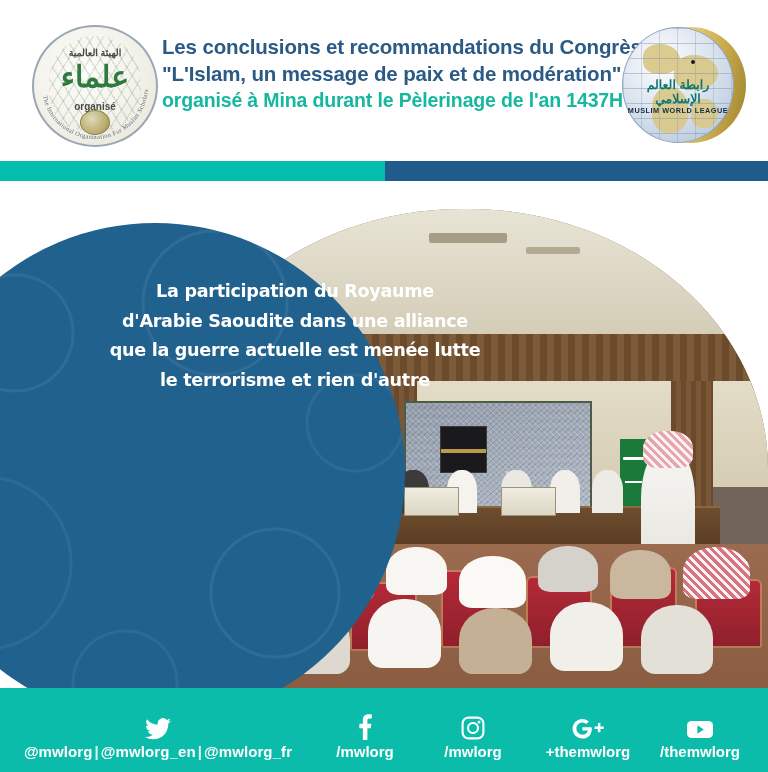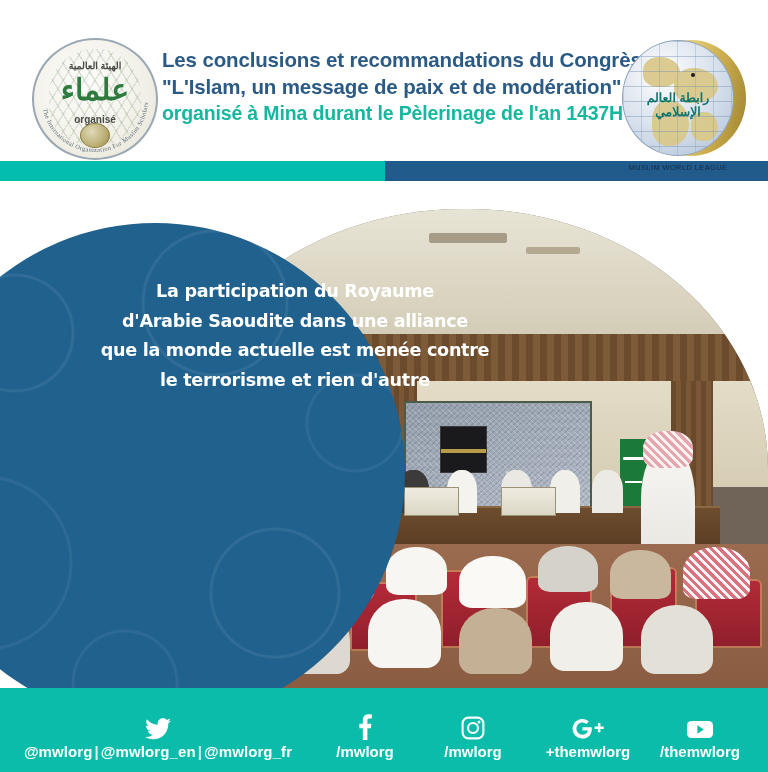--- a/index.html
+++ b/index.html
@@ -2,21 +2,21 @@
 <html><head>
 <meta charset="utf-8">
 <style>
   * { margin:0; padding:0; box-sizing:border-box; }
   html,body { width:768px; height:772px; background:#ffffff;
     font-family:"Liberation Sans", sans-serif; overflow:hidden; }
 
   #poster { position:relative; width:768px; height:772px; background:#ffffff; overflow:hidden; }
 
   
-  #header { position:absolute; left:0; top:16px; width:768px; height:155px; background:#ffffff; }
+  #header { position:absolute; left:0; top:3px; width:768px; height:155px; background:#ffffff; }
 
   .logo-left { position:absolute; left:32px; top:22px; width:126px; height:122px; }
   .logo-left .disc {
     position:absolute; inset:0; border-radius:50%;
     background:radial-gradient(circle at 42% 38%, #fdfdfb 0%, #f4f3ec 48%, #eceade 78%, #e4e2d4 100%);
     border:2.5px solid #9aa7b4; overflow:hidden;
   }
   .logo-left .leafbg {
     position:absolute; left:12%; top:8%; width:76%; height:80%;
     background:
@@ -75,21 +75,21 @@
   .logo-right .grid {
     position:absolute; inset:0; border-radius:50%;
     background:
       repeating-linear-gradient(to bottom, rgba(120,145,175,.45) 0 1px, transparent 1px 15px),
       repeating-linear-gradient(to right, rgba(120,145,175,.30) 0 1px, transparent 1px 18px);
   }
   .logo-right .mwl-band {
     position:absolute; left:4px; top:44%; width:104px; text-align:center; z-index:4;
   }
   .logo-right .mwl-ar { font-size:12.5px; font-weight:bold; color:#0f766e; line-height:14px; }
-  .logo-right .mwl-en { font-size:7.3px; font-weight:normal; color:#132a44; letter-spacing:.5px;margin-top:44px; }
+  .logo-right .mwl-en { font-size:7.3px; font-weight:bold; color:#132a44; letter-spacing:.5px; }
   .logo-right .dot { position:absolute; left:56%; top:30%; width:4px; height:4px; background:#1b1b1b; border-radius:50%; z-index:5; }
 
   
   #bar { position:absolute; left:0; top:161px; width:768px; height:20px; }
   #bar .teal { position:absolute; left:0; top:0; width:385px; height:100%; background:#03bdae; }
   #bar .blue { position:absolute; left:385px; top:0; right:0; height:100%; background:#215b8c; }
 
   
   #body { position:absolute; left:0; top:181px; width:768px; height:507px; background:#ffffff; overflow:hidden; }
 
@@ -333,21 +333,21 @@
       <path d="M 200 40 C 120 150, 40 290, 4 470" fill="none" stroke="#17b79d" stroke-width="1.6"></path>
     </svg>
 
     <div id="quote-circle">
       <div class="pattern"></div>
     </div>
 
     <div id="quote-text">
       <div>La participation du Royaume</div>
       <div>d'Arabie Saoudite dans une alliance</div>
-      <div>que la monde actuelle est menée contre</div>
+      <div>que la guerre actuelle est menée lutte</div>
       <div>le terrorisme et rien d'autre</div>
     </div>
   </div>
 
   <div id="footer">
 
     <div class="social tw-block">
       <div class="ic">
         <svg width="26" height="22" viewBox="0 0 24 20">
             <path fill="#ffffff" d="M24 2.4a9.6 9.6 0 0 1-2.8.8A4.9 4.9 0 0 0 23.3.4a9.8 9.8 0 0 1-3.1 1.2A4.9 4.9 0 0 0 11.8 6a13.9 13.9 0 0 1-10-5.1 4.9 4.9 0 0 0 1.5 6.5A4.8 4.8 0 0 1 1 6.8v.1a4.9 4.9 0 0 0 3.9 4.8 4.9 4.9 0 0 1-2.2.1 4.9 4.9 0 0 0 4.6 3.4A9.9 9.9 0 0 1 0 17.3a13.9 13.9 0 0 0 7.5 2.2c9.1 0 14-7.5 14-14v-.6A10 10 0 0 0 24 2.4z"></path>

